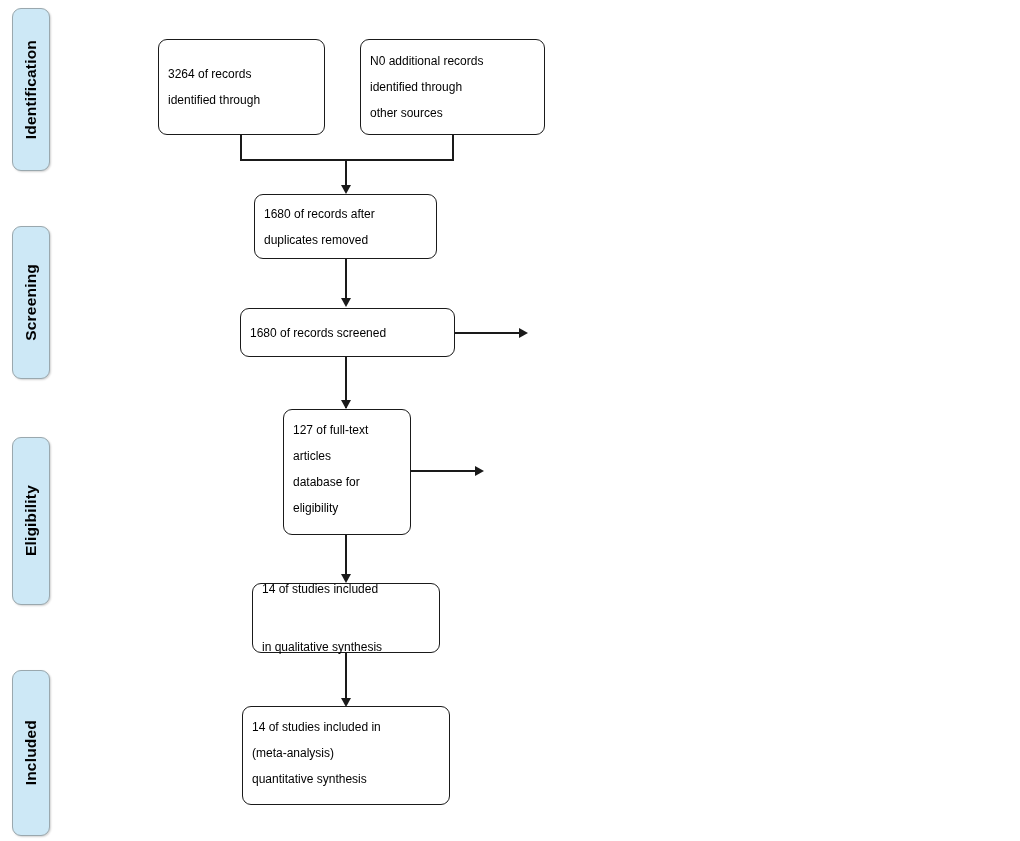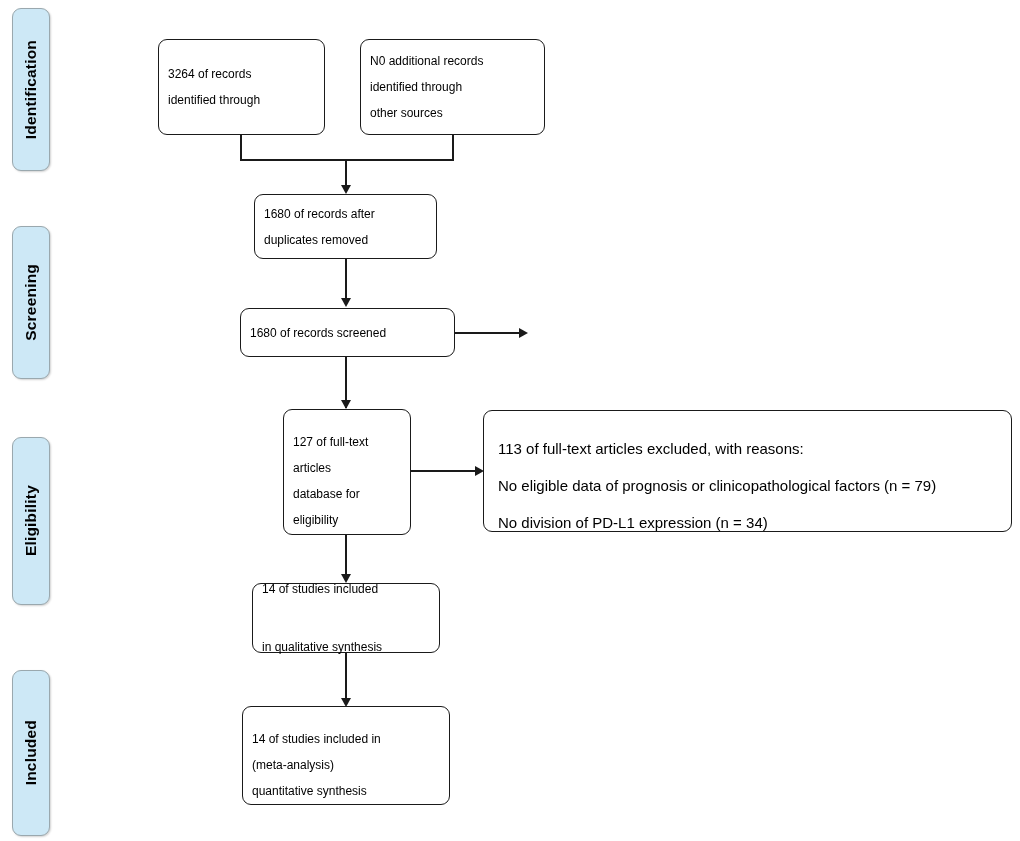--- a/index.html
+++ b/index.html
@@ -56,21 +56,21 @@
     padding: 0 9px;
     white-space: nowrap;
   }
   .box.reasons .line {
     font-size: 15px;
     line-height: 37px;
     padding: 0 14px;
   }
   .box.centerpad {
     justify-content: flex-start;
-    padding-top: 19px;
+    padding-top: 7px;
   }
   
   .vline {
     position: absolute;
     background: #1a1a1a;
     width: 2px;
   }
   .hline {
     position: absolute;
     background: #1a1a1a;
@@ -150,25 +150,20 @@
   <div class="vline" style="left:345px; top:357px; height:51px;"></div>
   <div class="arrow-down" style="left:341px; top:400px;"></div>
 
   <div class="box centerpad" style="left:283px; top:409px; width:128px; height:126px;">
     <div class="line">127 of full-text</div>
     <div class="line">articles</div>
     <div class="line">database for</div>
     <div class="line">eligibility</div>
   </div>
 
-  <div class="box reasons centerpad" style="left:483px; top:410px; width:529px; height:122px;">
-    <div class="line">113 of full-text articles excluded, with reasons:</div>
-    <div class="line">No eligible data of prognosis or clinicopathological factors (n = 79)</div>
-    <div class="line">No division of PD-L1 expression (n = 34)</div>
-  </div>
 
   <div class="hline" style="left:411px; top:470px; width:67px;"></div>
   <div class="arrow-right" style="left:475px; top:466px;"></div>
 
   <div class="vline" style="left:345px; top:535px; height:42px;"></div>
   <div class="arrow-down" style="left:341px; top:574px;"></div>
 
   <div class="box" style="left:252px; top:583px; width:188px; height:70px;gap:32px;">
     <div class="line">14 of studies included</div>
     <div class="line">in qualitative synthesis</div>

